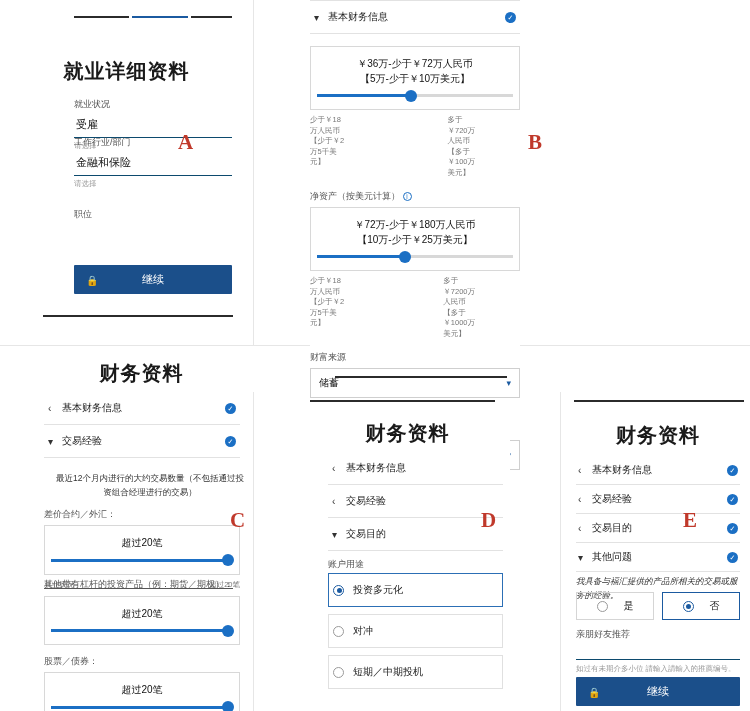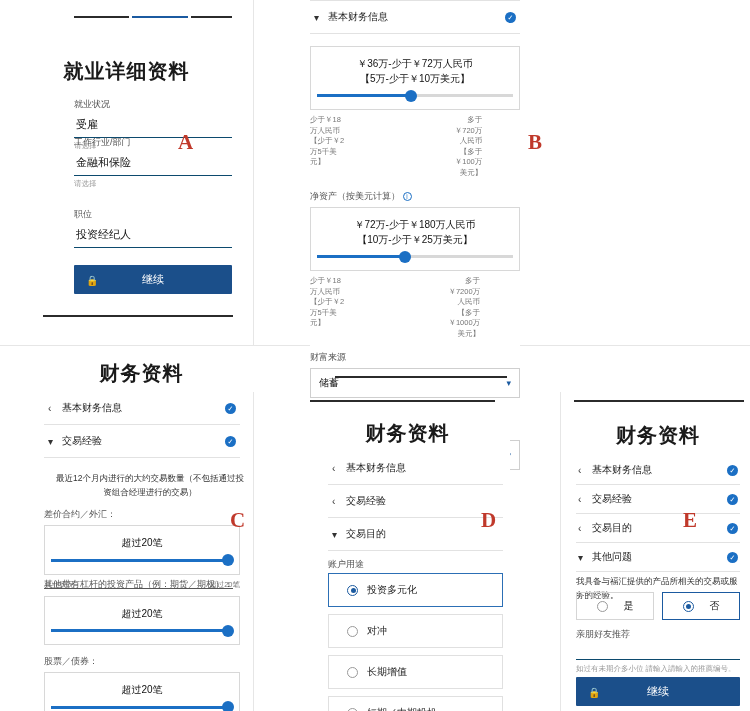--- a/index.html
+++ b/index.html
@@ -111,39 +111,39 @@
     position: absolute; top: -4.5px;
     width: 12px; height: 12px; border-radius: 50%;
     background: #1b6fc4;
     transform: translateX(-50%);
   }
   .slider-ends {
     display: flex; justify-content: space-between;
     font-size: 7.5px; color: #777; margin-top: 5px; line-height: 1.4;
   }
   .slider-ends div { max-width: 48%; }
-  .slider-ends .right { text-align: right; }
+  .slider-ends .right { }
 
   .select-box {
     border: 1px solid #cfcfcf;
     font-size: 10px;
     color: #111;
     padding: 7px 8px;
     display: flex; align-items: center; justify-content: space-between;
   }
   .select-box .caret { color: #1b5aa0; font-size: 9px; }
   .select-hint { font-size: 7px; color: #a0a0a0; margin-top: 4px; line-height: 1.5; }
 
   .sec-label { font-size: 9px; color: #555; margin-bottom: 4px; }
 
   
   .radio-item {
     display: flex; align-items: center;
     border: 1px solid #e0e0e0;
-    padding: 9px 18px;
+    padding: 9px 4px;
     font-size: 10px;
     color: #222;
     margin-bottom: 7px;
     background: #fff;
   }
   .radio-item.selected { border: 1px solid #2c6fb5; }
   .radio {
     width: 11px; height: 11px; border-radius: 50%;
     border: 1px solid #9a9a9a;
     margin-right: 9px;
@@ -199,21 +199,20 @@
     </div>
 
     <div style="position:absolute; left:74px; top:136px; width:158px;">
       <div class="field-label">工作行业/部门</div>
       <div class="field-value">金融和保险</div>
       <div class="field-hint">请选择</div>
     </div>
 
     <div style="position:absolute; left:74px; top:208px; width:158px;">
       <div class="field-label">职位</div>
-      <div class="field-value">投资经纪人</div>
     </div>
 
     <div class="btn-primary" style="position:absolute; left:74px; top:265px; width:158px;">
       <span class="lock">🔒</span>
       <span>继续</span>
     </div>
 
     <div class="divider-row" style="position:absolute; left:43px; top:315px; width:190px;">
       <div class="dash" style="width:190px;"></div>
     </div>
@@ -382,24 +381,20 @@
       <div class="radio-item selected">
         <span class="radio on"></span>
         <span>投资多元化</span>
       </div>
       <div class="radio-item">
         <span class="radio"></span>
         <span>对冲</span>
       </div>
       <div class="radio-item">
         <span class="radio"></span>
-        <span>长期增值</span>
-      </div>
-      <div class="radio-item">
-        <span class="radio"></span>
         <span>短期／中期投机</span>
       </div>
     </div>
   </div>
 
   <div class="panel" style="left:566px; top:400px; width:184px; height:311px;">
 
     <div class="divider-row" style="position:absolute; left:8px; top:0; width:170px;">
       <div class="dash" style="width:170px;"></div>
     </div>
@@ -422,21 +417,21 @@
         <span class="txt">交易目的</span>
         <span class="check">✓</span>
       </div>
       <div class="acc-row" style="padding:7px 2px;">
         <span class="chev">▾</span>
         <span class="txt">其他问题</span>
         <span class="check">✓</span>
       </div>
     </div>
 
-    <div class="q-text" style="position:absolute; left:10px; top:175px; width:164px;">我具备与福汇提供的产品所相关的交易或服务的经验。</div>
+    <div class="q-text" style="position:absolute; left:10px; top:175px; width:164px;font-style:italic;">我具备与福汇提供的产品所相关的交易或服务的经验。</div>
 
     <div class="yn-row" style="position:absolute; left:10px; top:192px; width:164px;">
       <div class="yn">
         <span class="radio"></span>
         <span>是</span>
       </div>
       <div class="yn active">
         <span class="radio on"></span>
         <span>否</span>
       </div>

